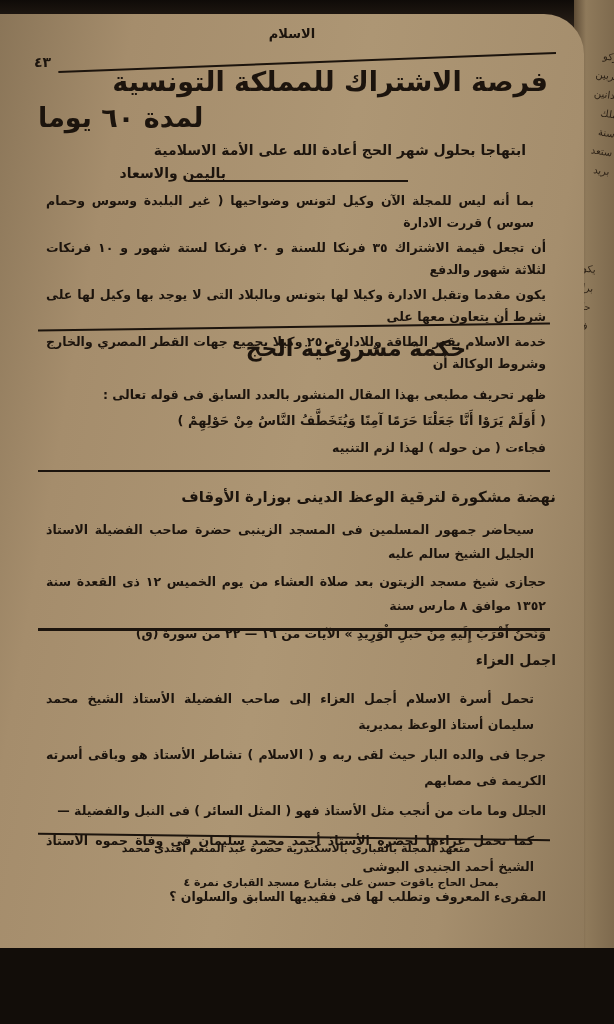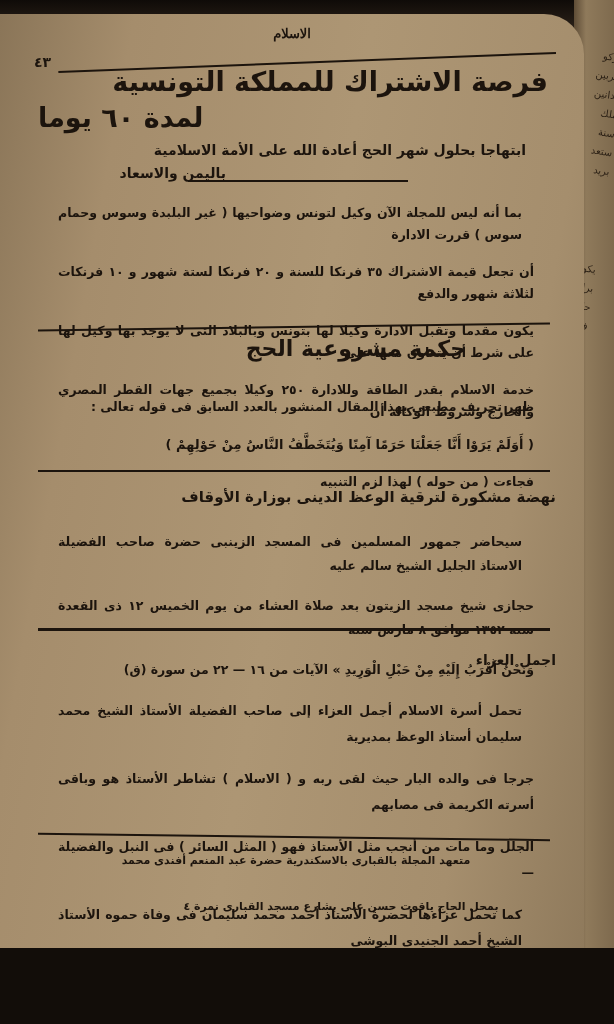--- a/index.html
+++ b/index.html
@@ -29,21 +29,21 @@
       font-size: 10px; color: #2a1f14; line-height: 19px; padding: 46px 4px 0 0;
       transform: rotate(8deg);
     }
     .bottom-dark {
       position: absolute; left: 0; top: 948px; width: 614px; height: 76px;
       background: #120d09;
     }
     .inner { position: absolute; left: 28px; right: 28px; top: 0; }
     .running-head {
       position: absolute; top: 12px; left: 0; right: 0; text-align: center;
-      font-size: 13px; font-weight: bold; font-family: Liberation Serif, serif;
+      font-size: 13px; font-weight: bold;
     }
     .page-number {
       position: absolute; top: 40px; left: 6px; font-size: 14px; font-weight: bold;
       direction: ltr;
     }
     .curve-rule {
       position: absolute; top: 38px; left: 30px; right: 0; height: 2px;
       background: #1c140d; transform: rotate(-2.2deg); transform-origin: right;
     }
     .rule {
@@ -61,21 +61,21 @@
     .subtitle {
       position: absolute; right: 30px; font-size: 14px; font-weight: bold; white-space: nowrap;
     }
     .underline-short {
       position: absolute; top: 166px; left: 160px; width: 220px; height: 2px; background: #1c140d;
     }
     .para {
       position: absolute; left: 14px; right: 6px; font-size: 12.5px; line-height: 21.5px;
       font-weight: bold; text-align: justify; text-align-last: right;
     }
-    .para p { margin: 16px; }
+    .para p { margin: 4px; }
     .section-title {
       position: absolute; left: 0; right: 0; text-align: right; font-weight: bold;
     }
     .verse { font-size: 13px; }
   </style>
 </head>
 <body>
 
 <div class="shadow-top"></div>
 

